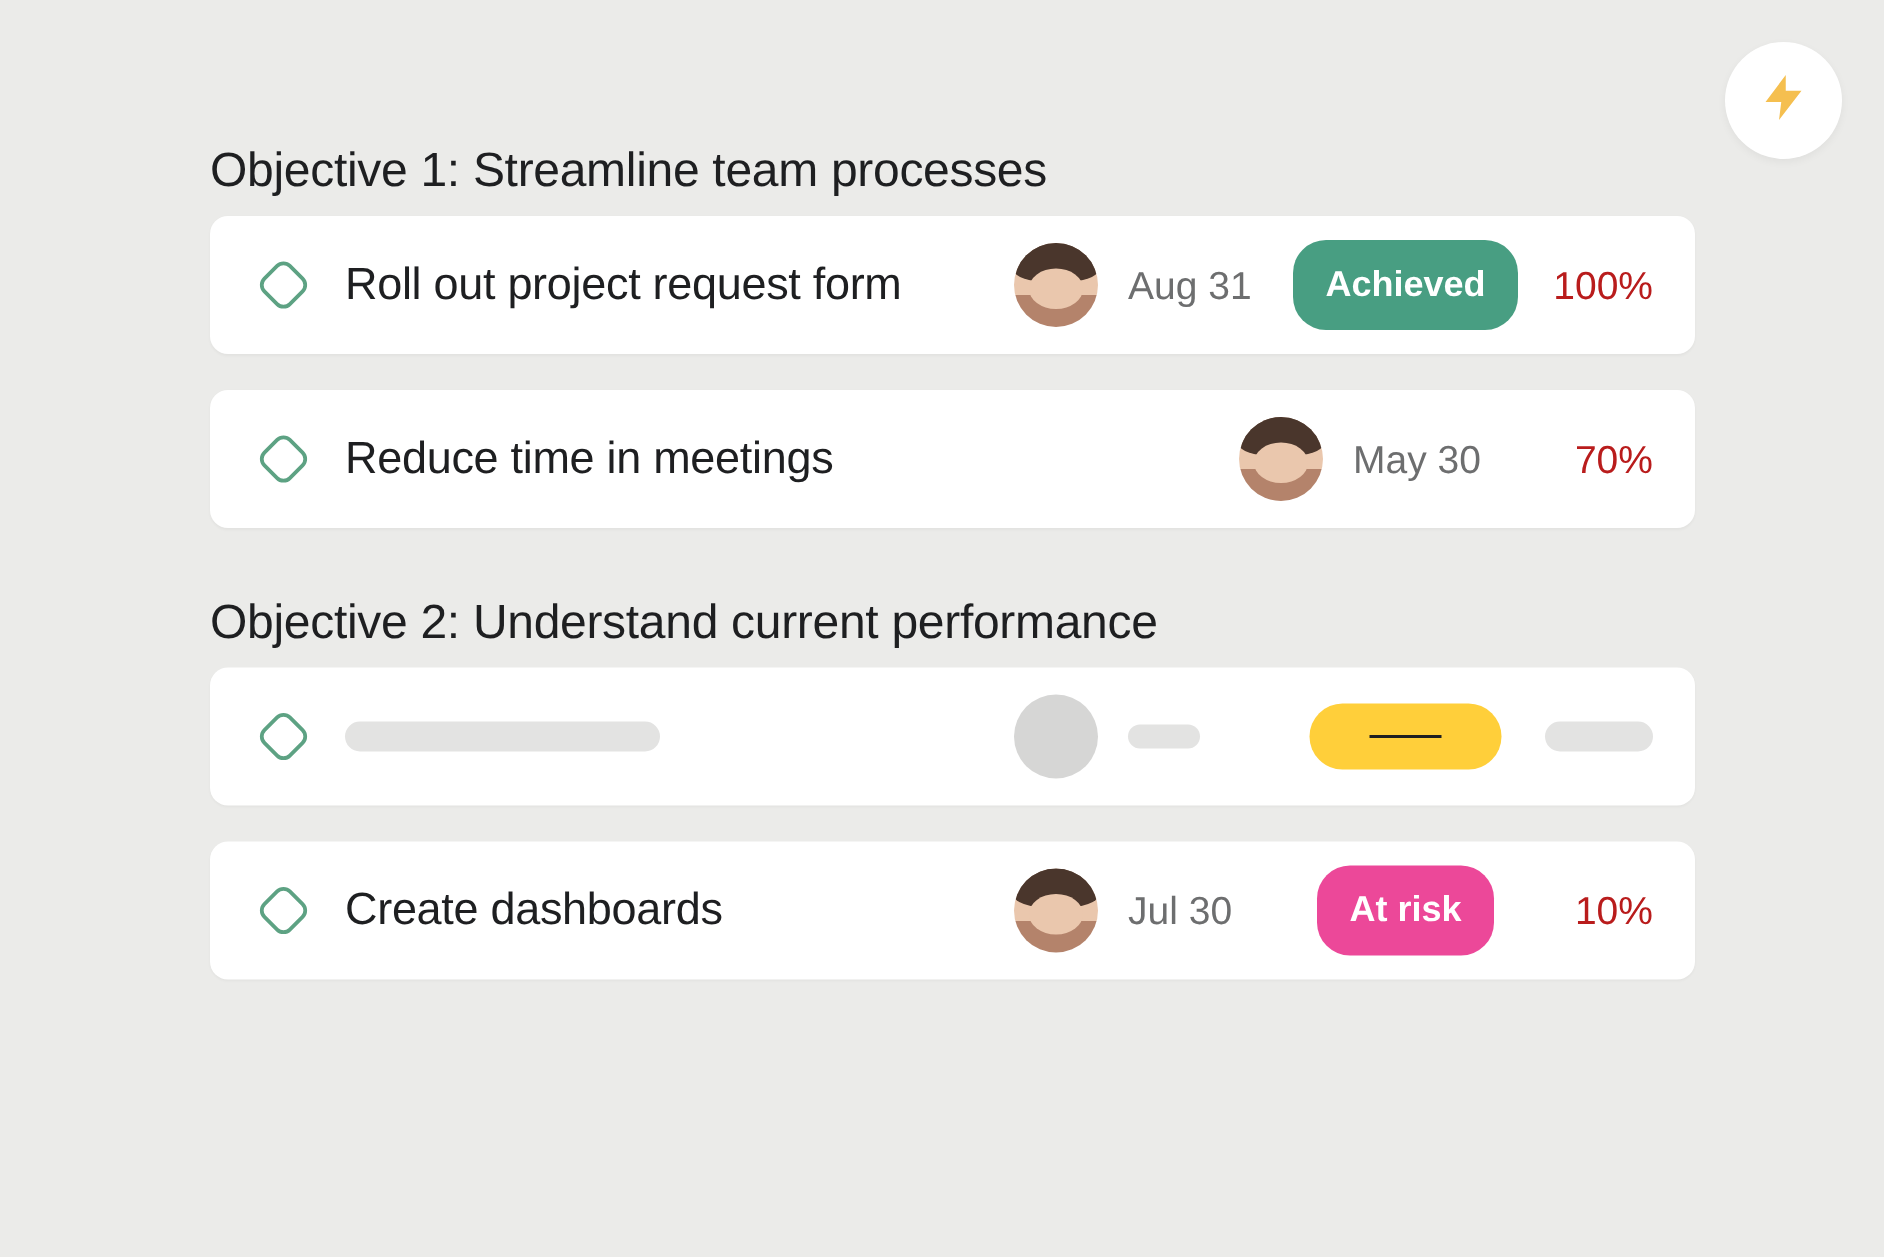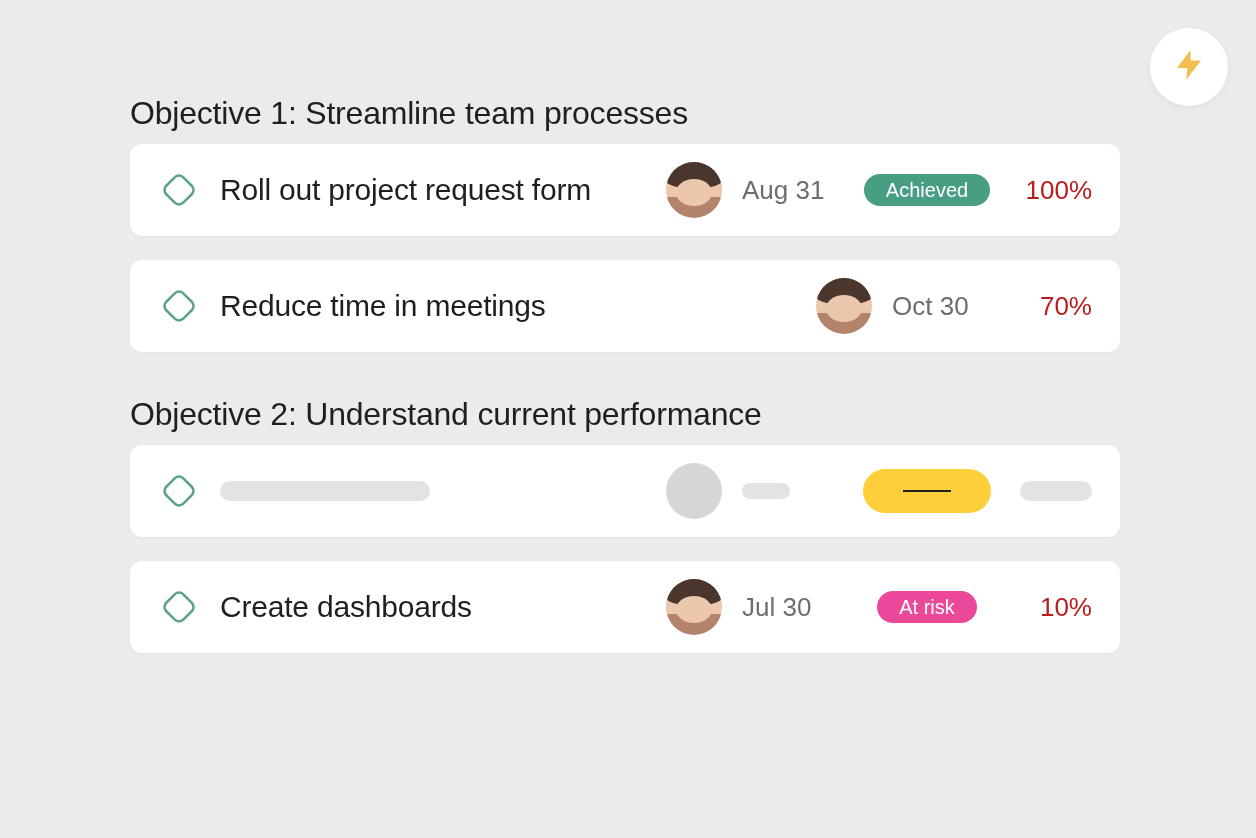--- a/index.html
+++ b/index.html
@@ -21,21 +21,21 @@
       background: #ffffff;
       display: flex;
       align-items: center;
       justify-content: center;
       box-shadow: 0 2px 6px rgba(0,0,0,0.05);
     }
     .fab svg { width: 36px; height: 36px; }
     .content {
       position: absolute;
       top: 95px;
-      left: 130px;
+      left: 140px;
       width: 990px;
     }
     .objective-title {
       font-size: 32px;
       font-weight: 500;
       color: #1e1f21;
       margin-bottom: 12px;
       letter-spacing: -0.2px;
     }
     .key-result {
@@ -100,25 +100,25 @@
     .kr-status {
       width: 150px;
       flex-shrink: 0;
       display: flex;
       justify-content: center;
     }
     .status-pill {
       display: inline-flex;
       align-items: center;
       justify-content: center;
-      height: 32px;
+      height: 60px;
       padding: 0 22px;
       border-radius: 22px;
-      font-size: 20px;
-      font-weight: 400;
+      font-size: 24px;
+      font-weight: 700;
     }
     .status-achieved { background: #489e82; color: #ffffff; }
     .status-on-track { background: #9bd551; color: #1e1f21; }
     .status-at-risk  { background: #ec4899; color: #ffffff; }
     .kr-progress {
       width: 90px;
       font-size: 26px;
       color: #b91c1c;
       text-align: right;
       flex-shrink: 0;
@@ -180,21 +180,21 @@
     </div>
 
     <div class="key-result">
       <span class="kr-icon">
         <svg viewBox="0 0 42 42">
             <rect x="9" y="9" width="24" height="24" rx="6" transform="rotate(45 21 21)" fill="none" stroke="#5da283" stroke-width="2.5"></rect>
           </svg>
       </span>
       <div class="kr-title">Reduce time in meetings</div>
       <div class="kr-avatar"></div>
-      <div class="kr-date">Oct 30</div>
+      <div class="kr-date">May 30</div>
       <div class="kr-progress">70%</div>
     </div>
   </div>
 
   <div class="objective-block">
     <div class="objective-title">Objective 2: Understand current performance</div>
 
     <div class="key-result">
       <span class="kr-icon">
         <svg viewBox="0 0 42 42">

